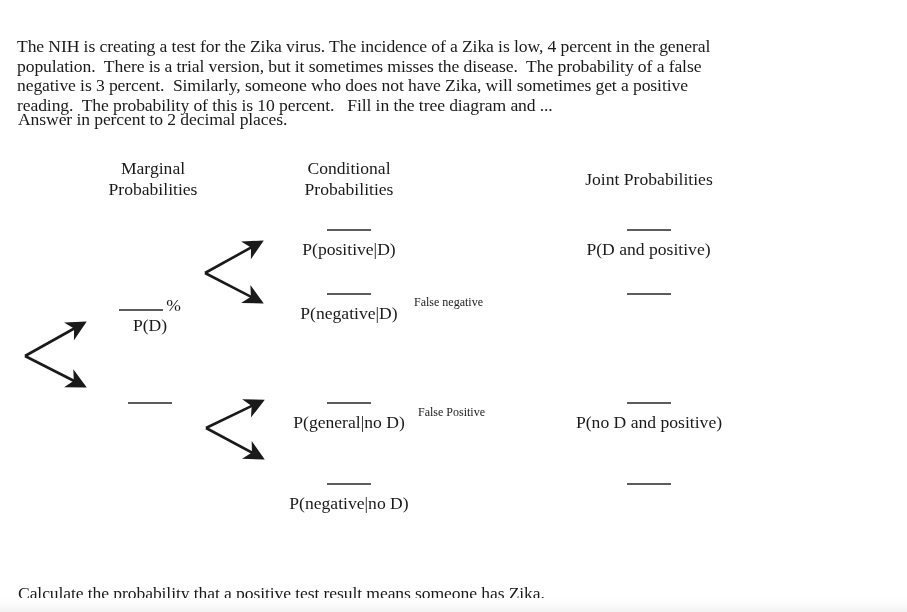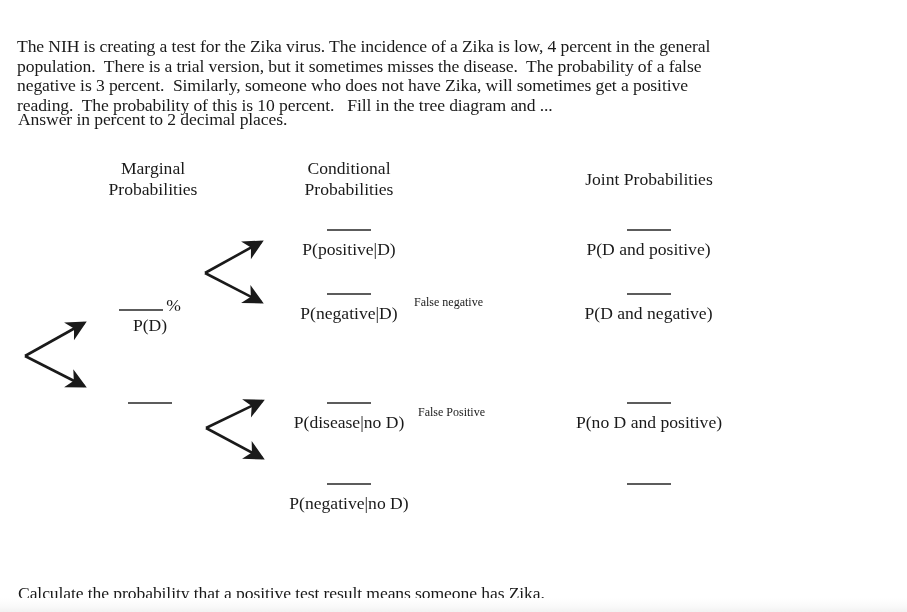--- a/index.html
+++ b/index.html
@@ -225,36 +225,35 @@
     <span class="caption">P(positive|D)</span>
   </div>
 
   <div class="node" id="node-neg-d">
     <span class="blank"></span>
     <span class="caption">P(negative|D)</span>
   </div>
 
   <div class="node" id="node-pos-nod">
     <span class="blank"></span>
-    <span class="caption">P(disease|no D)</span>
+    <span class="caption">P(general|no D)</span>
   </div>
 
   <div class="node" id="node-neg-nod">
     <span class="blank"></span>
     <span class="caption">P(negative|no D)</span>
   </div>
 
   <div class="node" id="node-joint-d-pos">
     <span class="blank"></span>
     <span class="caption">P(D and positive)</span>
   </div>
 
   <div class="node" id="node-joint-d-neg">
     <span class="blank"></span>
-    <span class="caption">P(D and negative)</span>
   </div>
 
   <div class="node" id="node-joint-nod-pos">
     <span class="blank"></span>
     <span class="caption">P(no D and positive)</span>
   </div>
 
   <div class="node" id="node-joint-nod-neg">
     <span class="blank"></span>
   </div>

